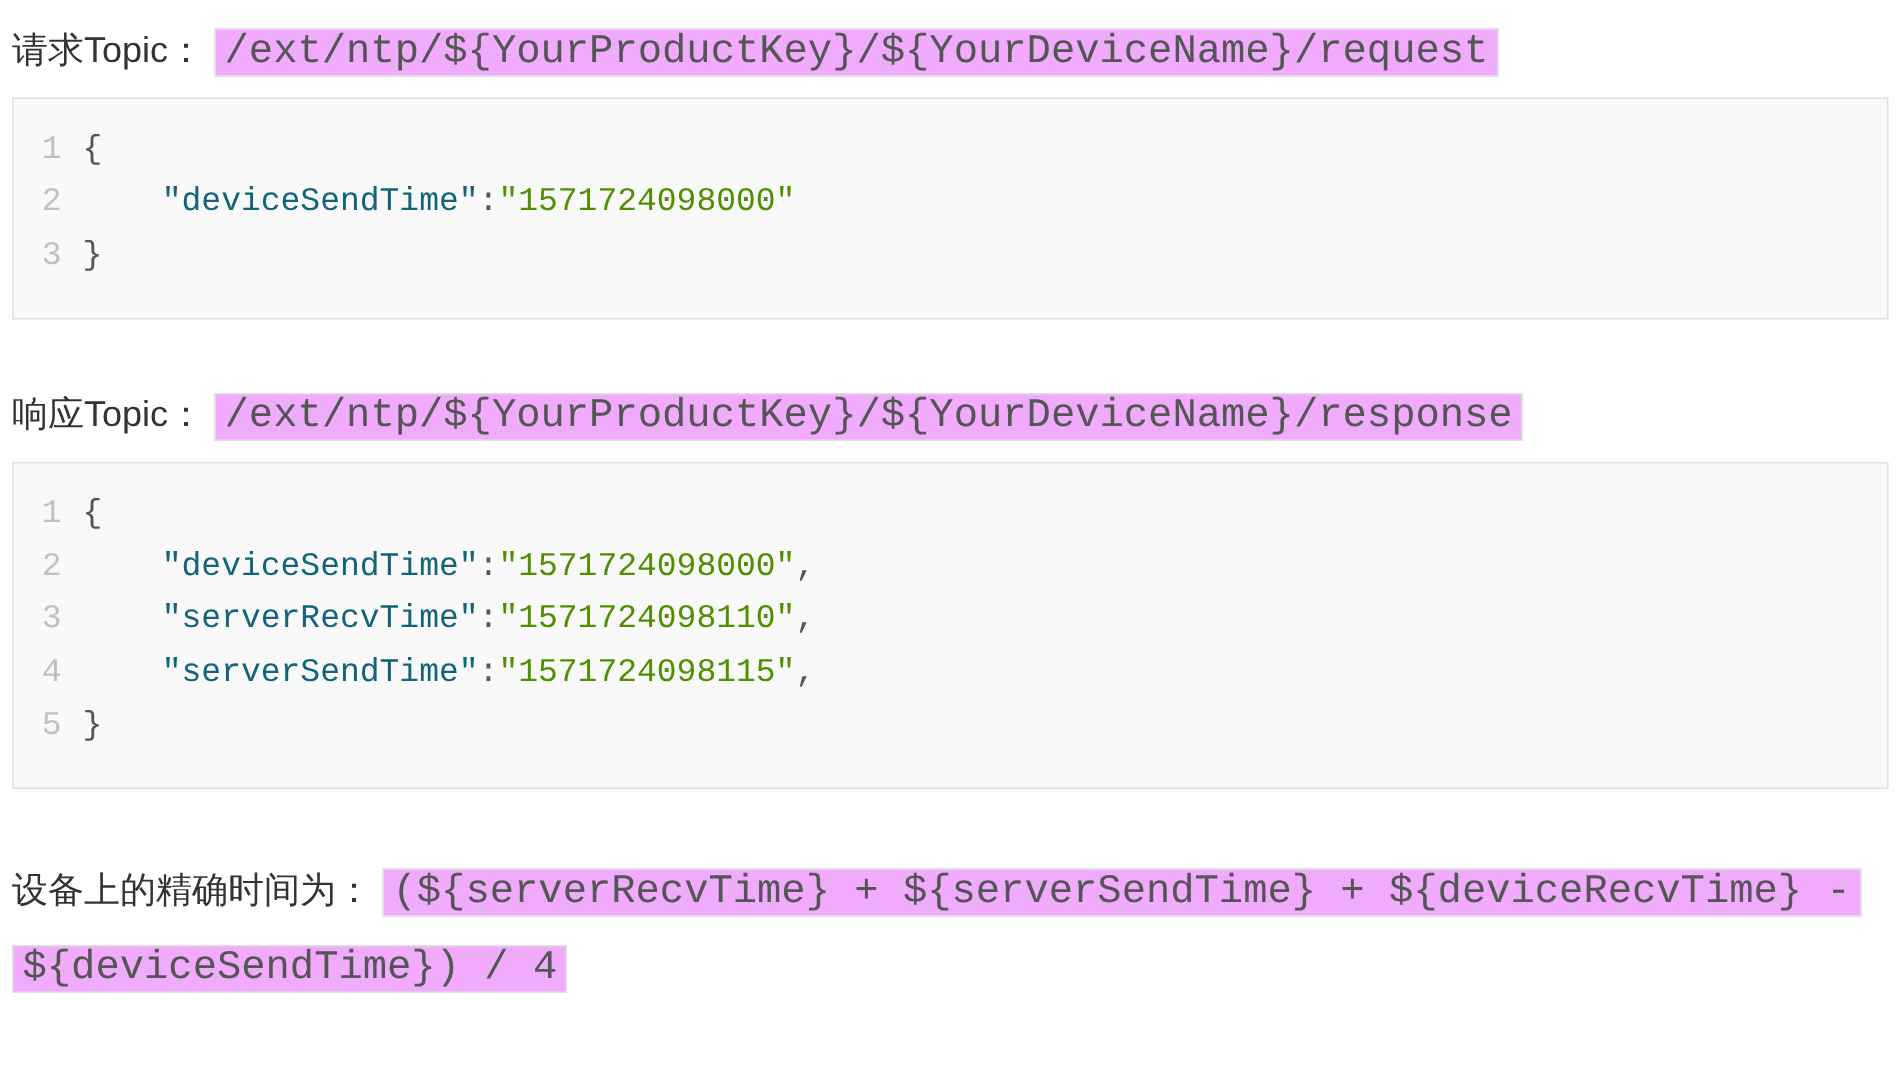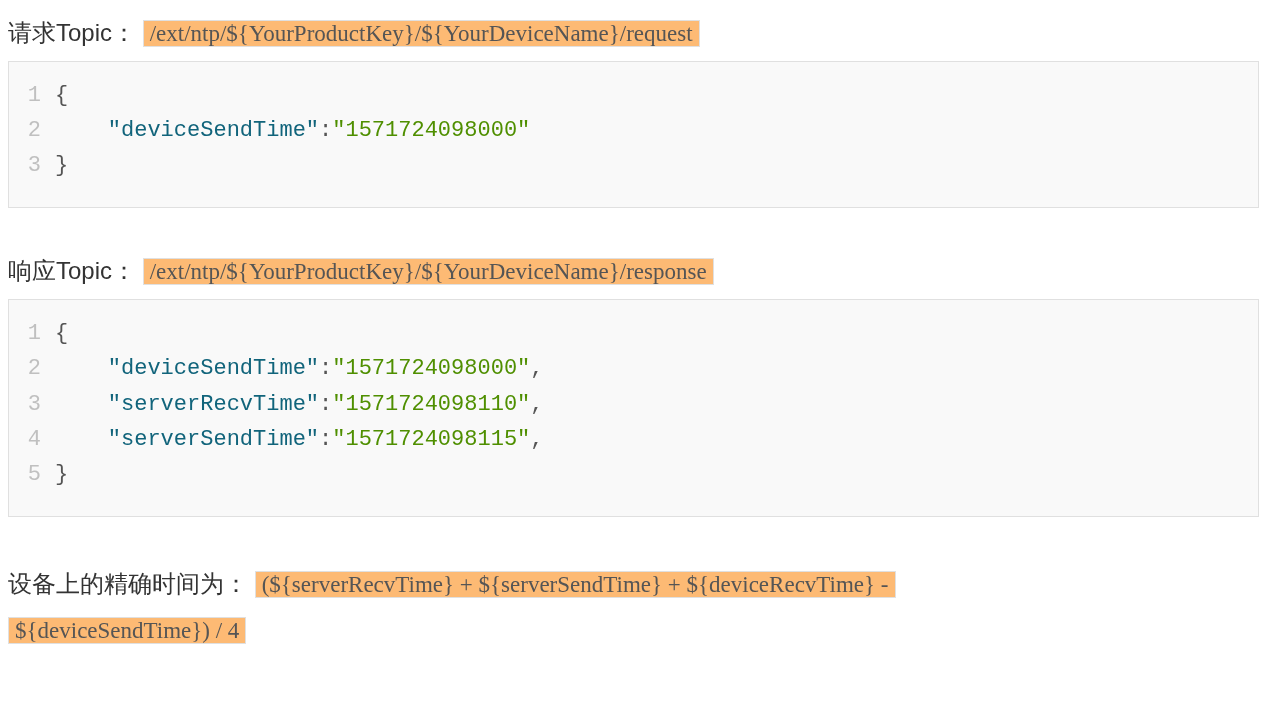--- a/index.html
+++ b/index.html
@@ -14,23 +14,23 @@
     padding: 12px 8px;
     width: 1267px;
   }
   .label-line {
     font-size: 24px;
     line-height: 1.6;
     margin: 2px 0 8px 0;
     color: #333333;
   }
   .inline-code {
-    font-family: Liberation Serif, serif;
-    font-size: 23px;
-    background: #fdba74;
+    font-family: Liberation Mono, monospace;
+    font-size: 27px;
+    background: #f0abfc;
     border: 1px solid #e0e0e0;
     padding: 0 6px;
     color: #555555;
   }
   .code-block {
     border: 1px solid #e0e0e0;
     background: #f9f9f9;
     margin: 0 0 44px 0;
     padding: 16px 0 24px 0;
   }

